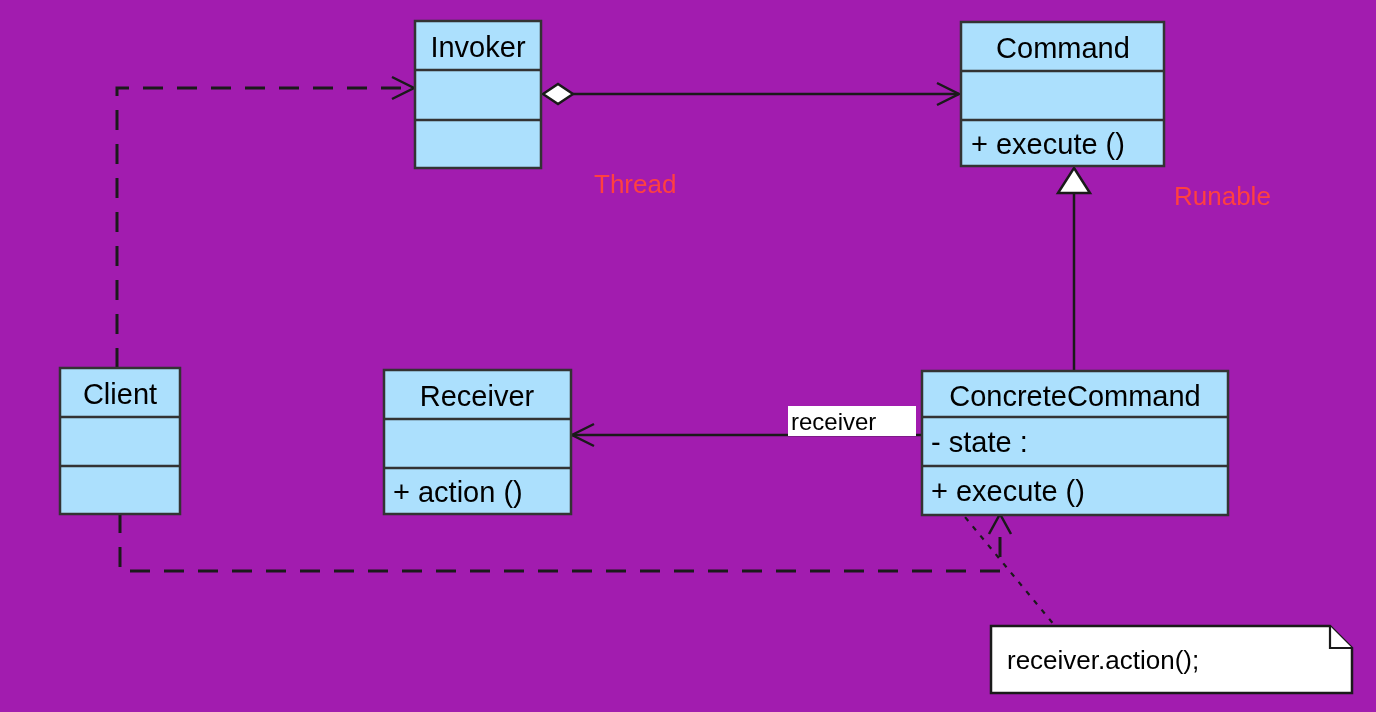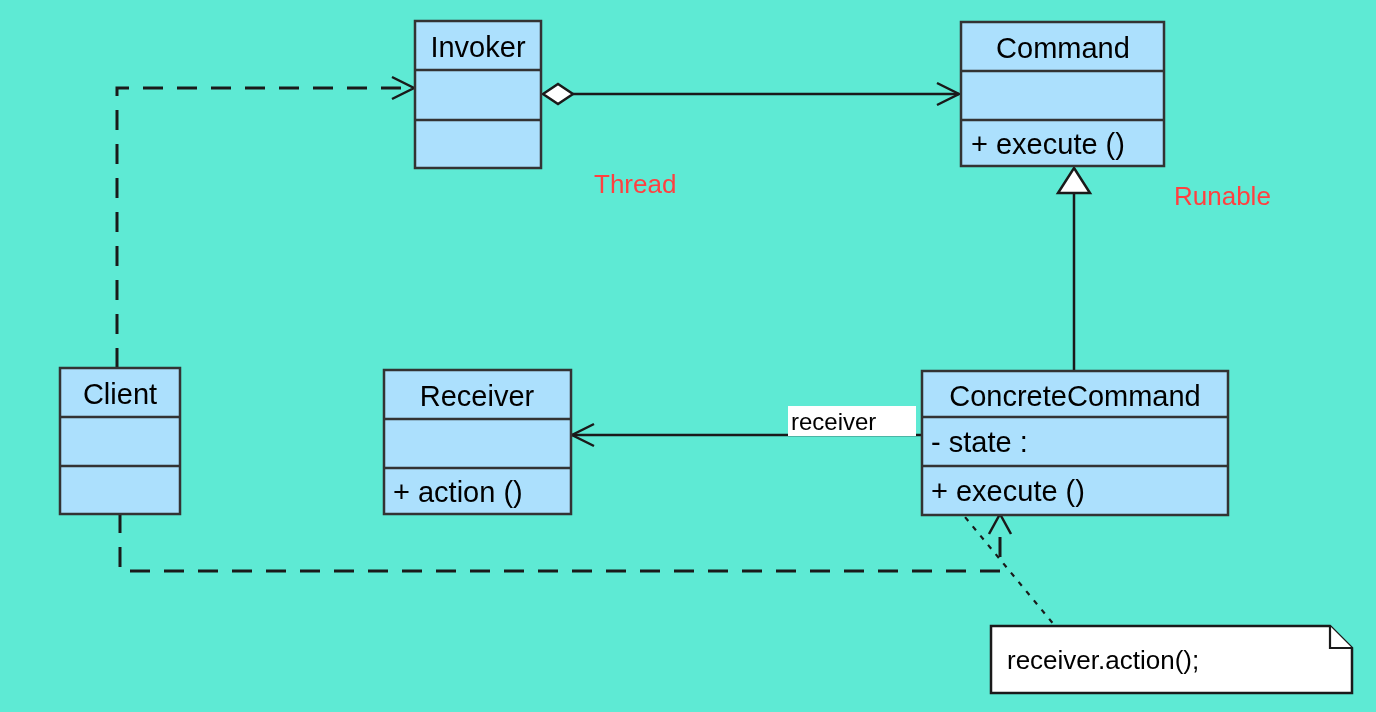--- a/index.html
+++ b/index.html
@@ -11,21 +11,21 @@
   body {
     font-family: "Liberation Sans", sans-serif;
     width: 1376px;
     height: 712px;
     overflow: hidden;
   }
   #diagram-root {
     position: relative;
     width: 1376px;
     height: 712px;
-    background: #5eead4;
+    background: #a21caf;
   }
   svg#uml-canvas {
     position: absolute;
     top: 0;
     left: 0;
     width: 1376px;
     height: 712px;
     display: block;
   }
   .uml-box-rect {

